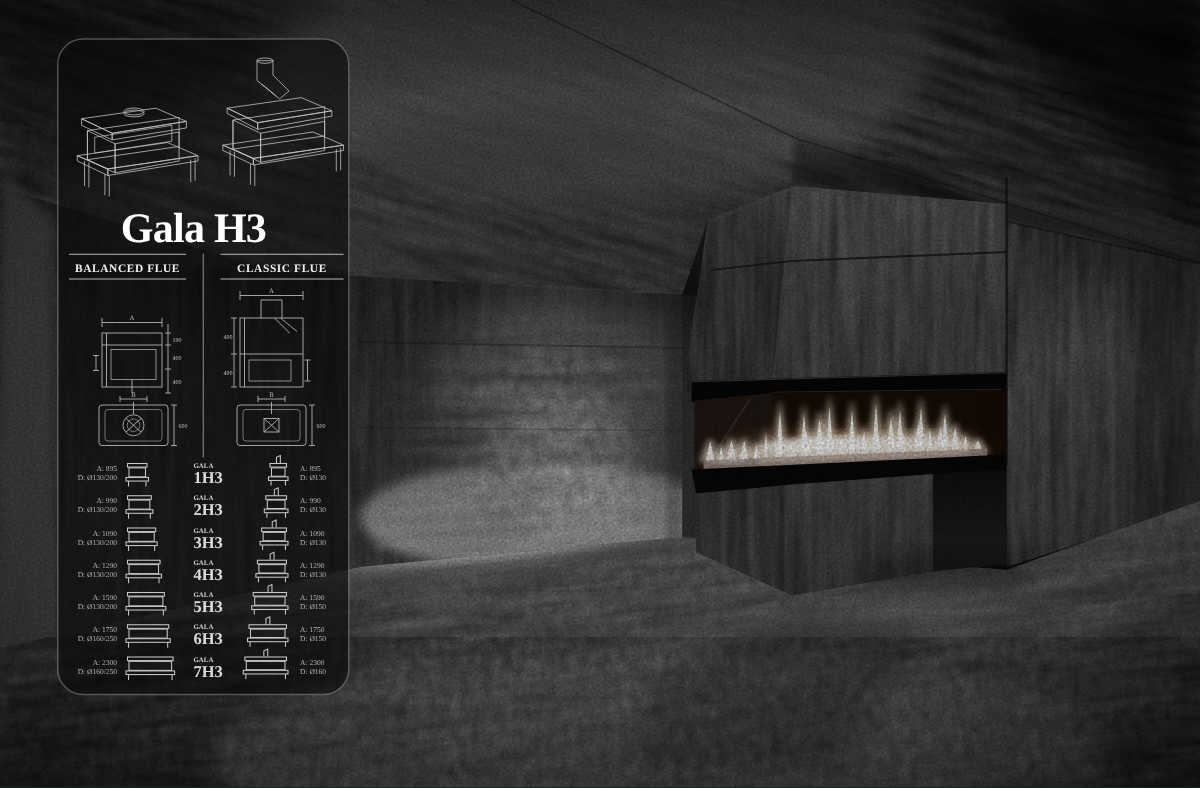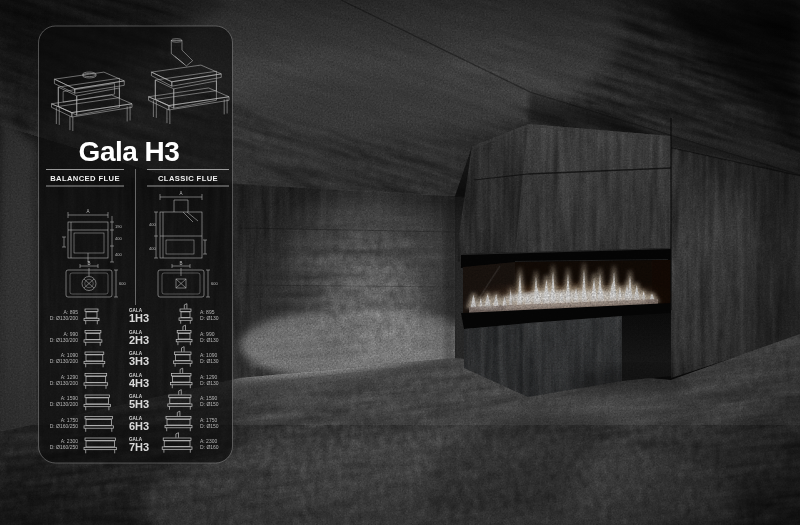--- a/index.html
+++ b/index.html
@@ -1,17 +1,17 @@
 <!DOCTYPE html>
 <html><head>
 <meta charset="utf-8">
 <style>
   html,body{margin:0;padding:0;background:#000;}
   #stage{position:relative;width:800px;height:525px;overflow:hidden;background:#22c55e;
-         font-family:Liberation Sans, sans-serif;}
+         font-family:Liberation Serif, serif;}
   svg{display:block;}
 </style>
 </head>
 <body>
 <div id="stage">
 <svg width="800" height="525" viewBox="0 0 800 525">
 <defs>
   <linearGradient id="ceilG" x1="0" y1="0" x2="1" y2="0.25">
     <stop offset="0" stop-color="#191919"></stop>
     <stop offset="0.32" stop-color="#3a3a3a"></stop>

